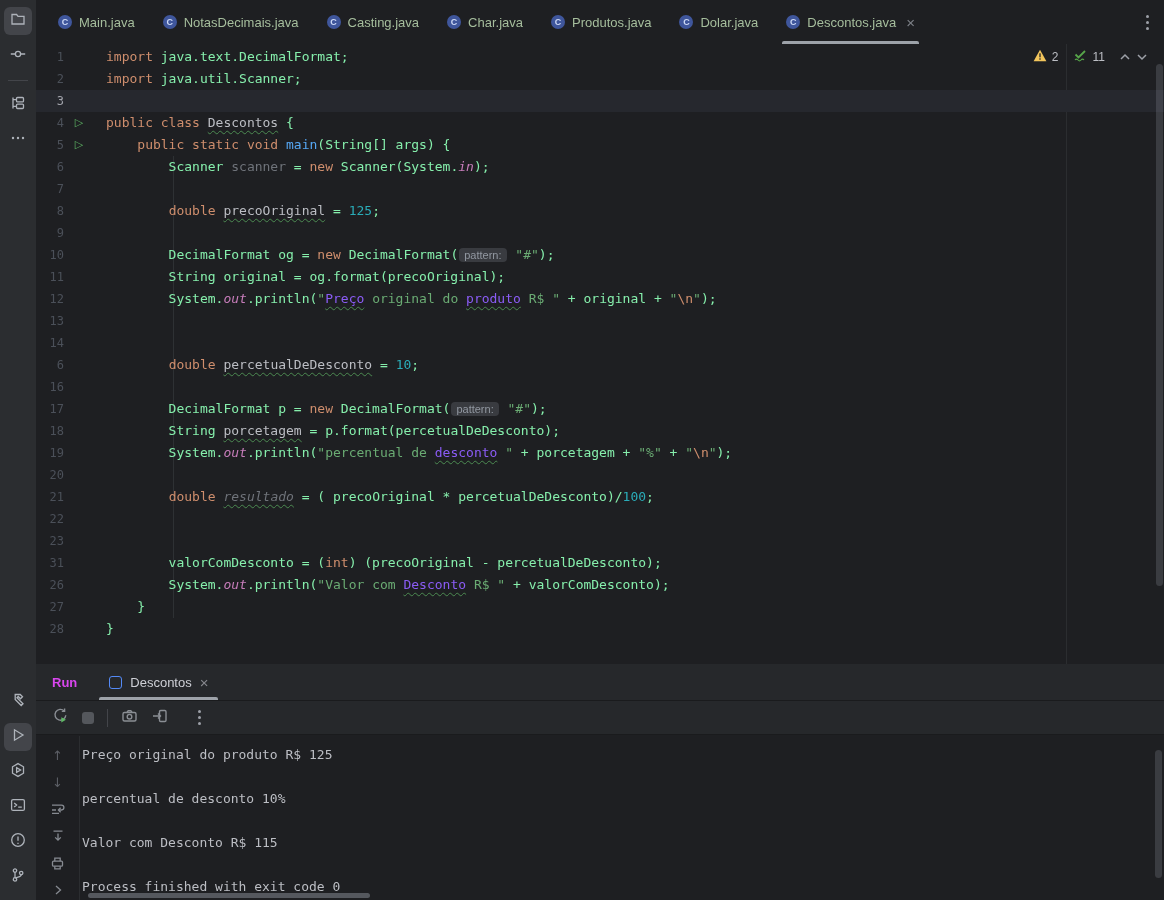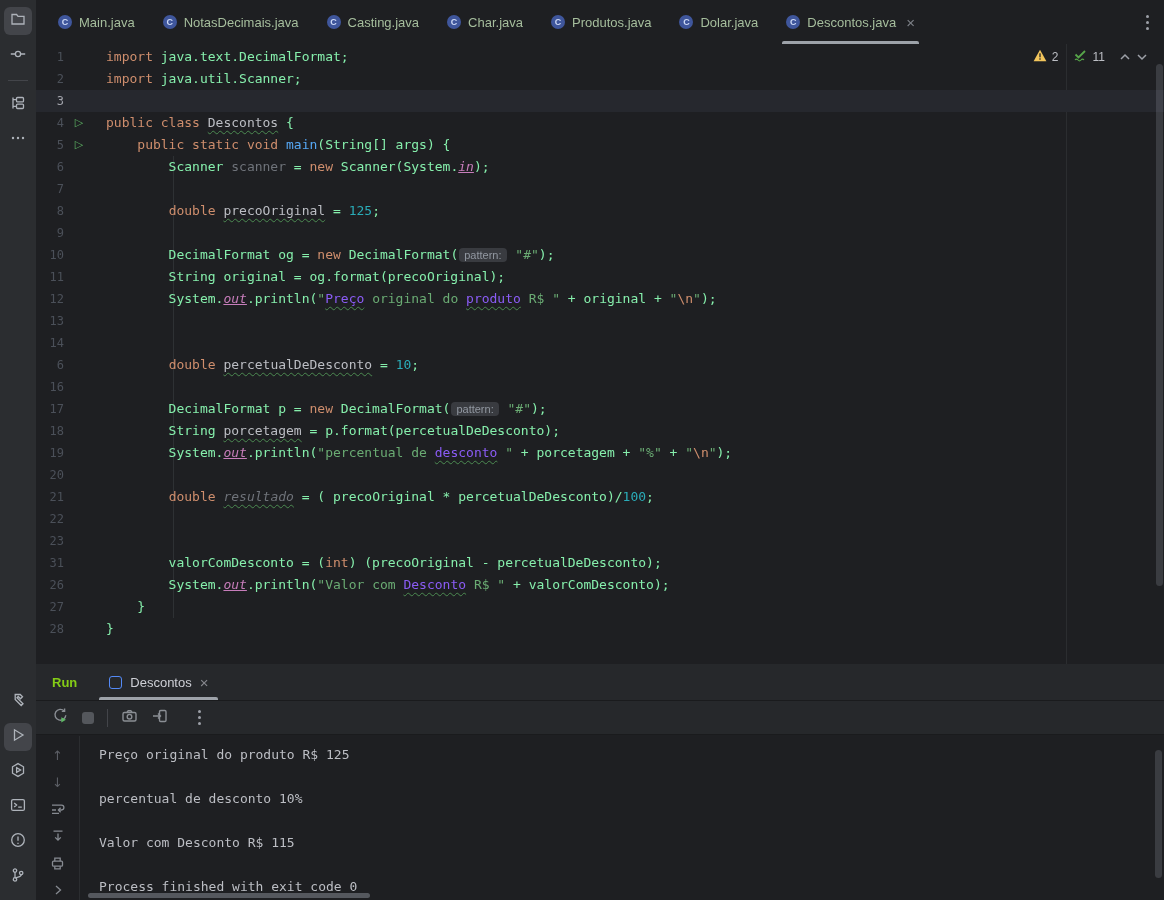--- a/index.html
+++ b/index.html
@@ -35,61 +35,61 @@
   .cl.caret { background:#26282e; }
   .ln { width:28px; text-align:right; color:#4b5059; font-size:12px; flex:none; font-family:"DejaVu Sans Mono",monospace; }
   .cl.caret .ln { color:#a1a3ab; }
   .gut { width:30px; flex:none; text-align:center; color:#5fb865; font-size:11px; font-family:"DejaVu Sans", sans-serif; }
   .code { flex:1; padding-left:12px; }
 
   .kw  { color:#cf8e6d; }
   .p   { color:#86efac; }
   .s   { color:#6aab73; }
   .n   { color:#2aacb8;text-align:right; }
-  .f   { color:#c77dbb; font-style:italic;text-decoration:underline; }
+  .f   { color:#c77dbb; font-style:italic; }
   .g   { color:#6f737a; }
   .m   { color:#56a8f5; }
   .esc { color:#cf8e6d; }
   .pw  { color:#bcbec4; }
   .sw  { color:#8b5cf6; }
   .gw  { color:#6f737a;font-style:italic; }
   .pw,.sw,.gw { text-decoration:underline wavy #4c8a51 1px; text-underline-offset:3px; }
   .inlay { background:#393b40; color:#9298a1; border-radius:4px; padding:1px 5px; font-size:11px;
     font-family:"Liberation Sans",sans-serif; margin:16px 1px; }
 
   .insp { position:absolute; top:4px; right:16px; display:flex; align-items:center; gap:5px;
     font-size:12px; color:#bcbec4; }
   .insp .gap { width:4px; }
   .vscroll-editor { position:absolute; right:1px; top:20px; width:7px; height:522px;
     background:rgba(125,130,140,.30); border-radius:4px; }
 
   
   .runpanel { position:absolute; left:36px; top:664px; right:0; bottom:0; background:#1e1f22; }
   .run-header { height:37px; background:#26282b; display:flex; align-items:center; border-bottom:1px solid #1a1b1d; }
-  .run-title { font-weight:bold; color:#84cc16; font-size:13px; padding:0 20px 0 16px; }
+  .run-title { font-weight:bold; color:#d946ef; font-size:13px; padding:0 20px 0 16px; }
   .run-tab { display:flex; align-items:center; gap:8px; padding:0 12px; height:100%; position:relative;
     color:#ced0d6; font-size:13px; }
   .run-tab::after { content:""; position:absolute; left:2px; right:2px; bottom:0; height:3px;
     background:#9da2a9; border-radius:2px 2px 0 0; }
   .console-tab-icon { width:13px; height:13px; border:1.5px solid #548af7; border-radius:3px; flex:none; }
   .run-tab-close { color:#87898e; font-size:15px; line-height:1; }
 
   .run-toolbar { height:34px; background:#26282b; display:flex; align-items:center; gap:13px;
     padding-left:16px; border-bottom:1px solid #1a1b1d; }
   .run-toolbar svg { fill:none; stroke:#8a8e94; stroke-width:1.4; }
   .tb-divider { width:1px; height:18px; background:#43454a; }
   .stop-sq { width:12px; height:12px; border-radius:3px; background:#54575c; }
 
   .console { position:absolute; top:72px; left:0; right:0; bottom:0; }
   .console-gutter { position:absolute; left:0; top:0; bottom:0; width:44px; border-right:1px solid #2b2d30;
     display:flex; flex-direction:column; align-items:center; padding-top:10px; gap:9px; }
   .cg-ico { height:18px; display:flex; align-items:center; justify-content:center; }
   .cg-ico svg { fill:none; stroke:#868a91; stroke-width:1.3; }
   .cg-arrow { color:#5c5f66; font-size:13px; font-family:"DejaVu Sans",sans-serif; }
-  .console-out { position:absolute; left:63px; top:8px; font-family:"DejaVu Sans Mono",monospace;
+  .console-out { position:absolute; left:46px; top:8px; font-family:"DejaVu Sans Mono",monospace;
     font-size:13px; color:#bcbec4; line-height:22px; white-space:pre; }
   .console-hscroll { position:absolute; left:52px; bottom:2px; width:282px; height:5px; background:#55585e; border-radius:3px; }
   .console-vscroll { position:absolute; right:2px; top:14px; width:7px; height:128px;
     background:rgba(125,130,140,.30); border-radius:4px; }
 </style>
 </head>
 <body>
 
 <div class="sidebar">
   <div class="sb-btn active">

